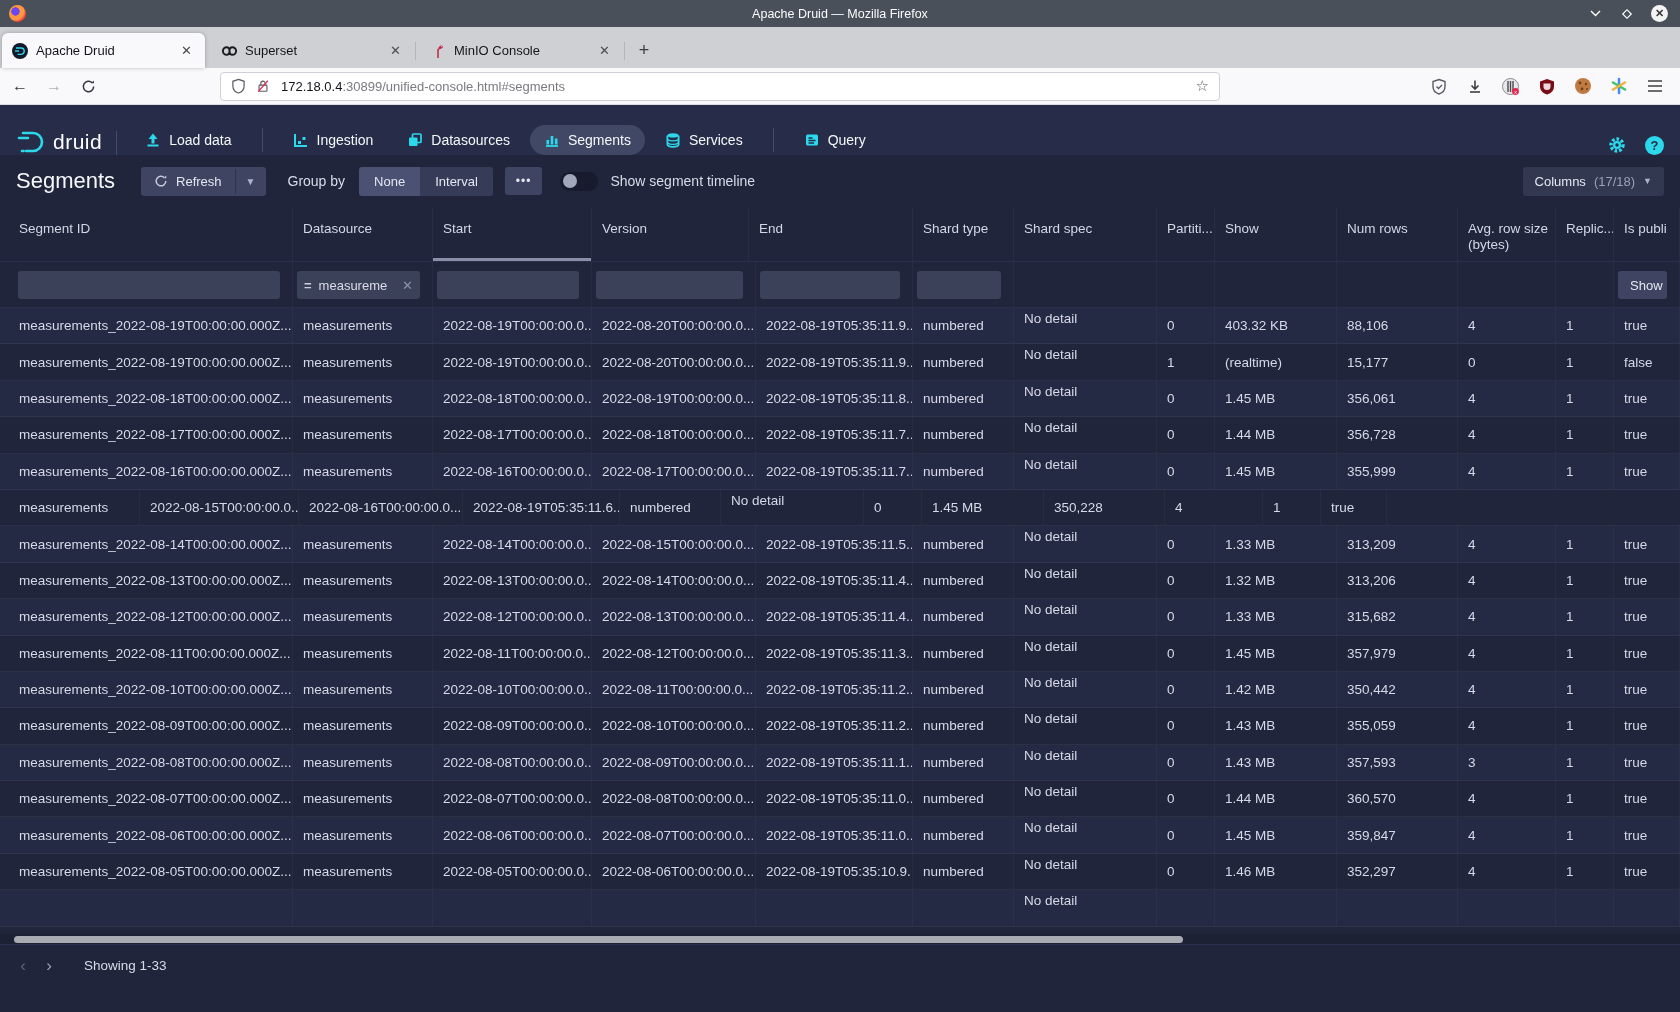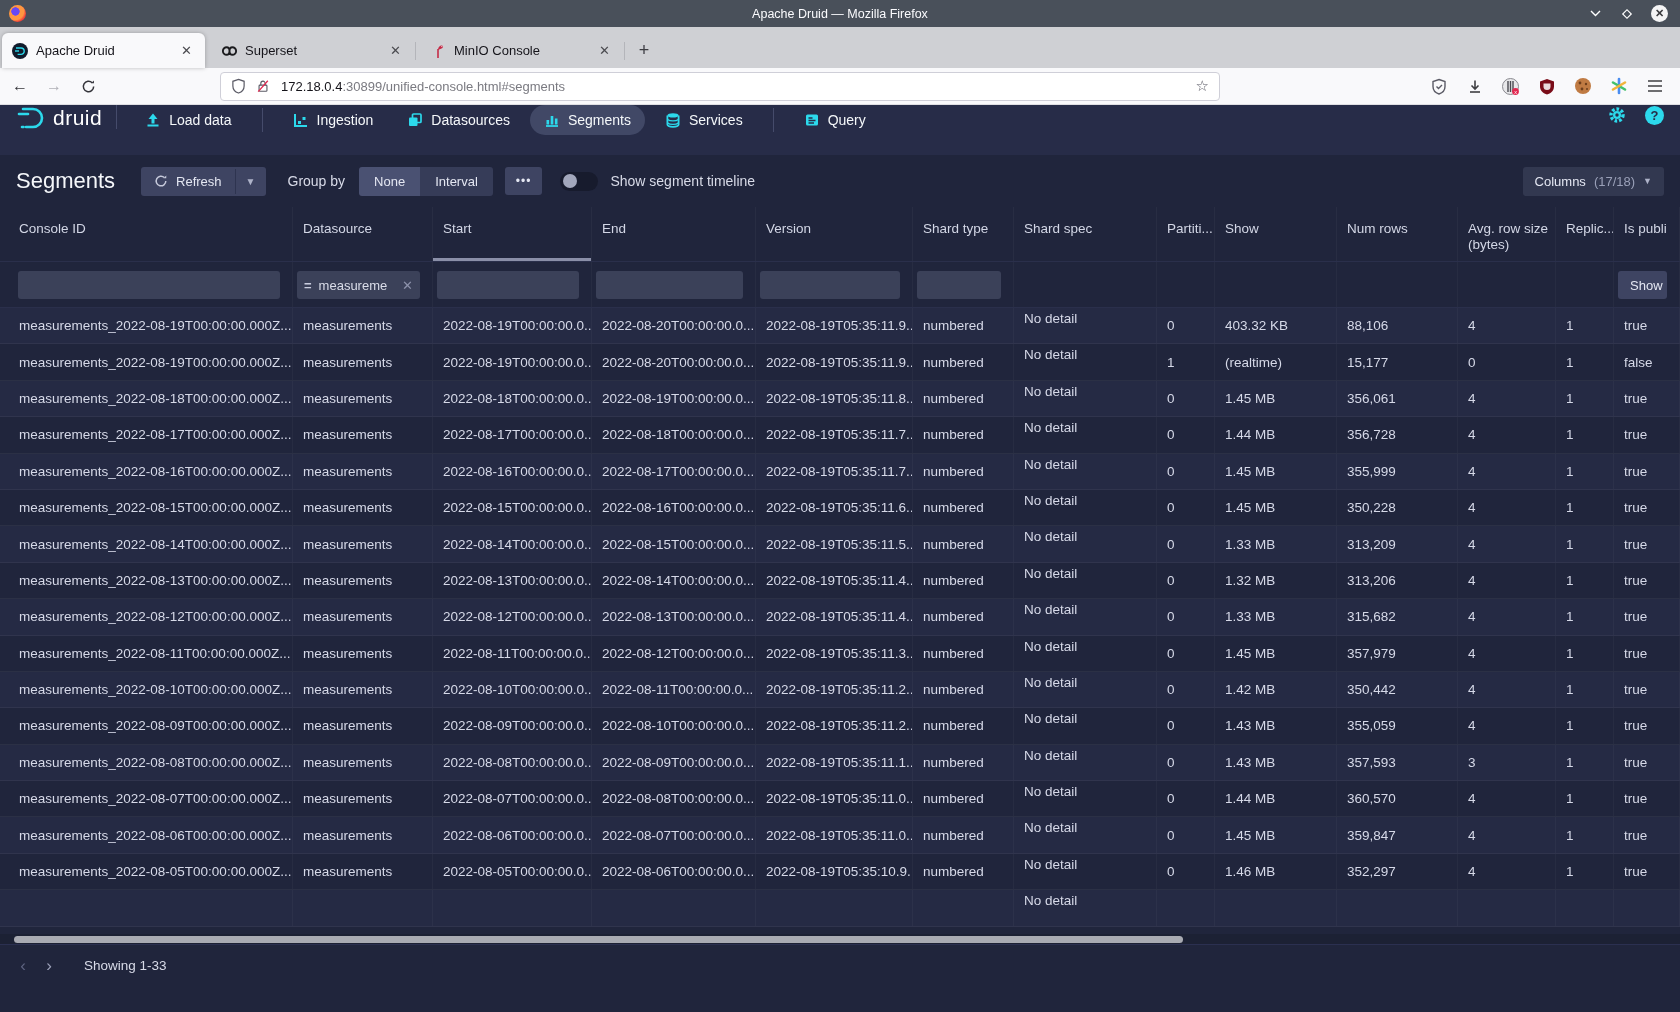--- a/index.html
+++ b/index.html
@@ -37,21 +37,21 @@
   .urlbar { width:1000px; height:29px; margin-left:118px; background:#ffffff; border:1px solid #cfcfd8;
             border-radius:4px; display:flex; align-items:center; padding:0 10px; }
   .urlbar .u-icon { width:16px; height:16px; margin-right:9px; flex:0 0 auto; }
   .url-text { font-size:13px; color:#15141a; flex:1; white-space:nowrap; overflow:hidden; }
   .url-text .dim { color:#7a7a81; }
   .star { color:#5b5b66; font-size:15px; margin-left:8px; }
   .tool-icons { display:flex; align-items:center; gap:17px; margin-left:auto; padding-right:16px; }
   .ticon { width:19px; height:19px; display:flex; align-items:center; justify-content:center; position:relative; }
 
   
-  .dnavbar { height:50px; background:#272c48; display:flex; align-items:flex-start; padding:0 16px; flex:0 0 auto; }
+  .dnavbar { height:50px; background:#272c48; display:flex; align-items:flex-end; padding:0 16px; flex:0 0 auto; }
   .dlogo { display:flex; align-items:center; gap:7px; }
   .dlogo-text { color:#ffffff; font-size:21px; letter-spacing:.5px; }
   .nav-sep { width:1px; height:24px; background:#454b6b; margin:0 14px; }
   .nav-items { display:flex; align-items:center; gap:6px; }
   .nav-item { display:flex; align-items:center; gap:8px; padding:7px 14px; border-radius:17px; color:#f5f8fa;
               font-size:14px; cursor:default; }
   .nav-item.active { background:#414866; }
   .nav-icon { width:16px; height:16px; display:flex; }
   .dnav-right { margin-left:auto; display:flex; align-items:center; gap:18px; }
   .help-badge { width:19px; height:19px; border-radius:50%; background:#2cd9ec; color:#272c48; font-weight:bold;
@@ -361,25 +361,25 @@
     <div class="switch-label">Show segment timeline</div>
     <div class="btn columns-btn">
       <span>Columns</span>
       <span class="count">(17/18)</span>
       <span class="caret">▼</span>
     </div>
   </div>
 
   <div class="table-area">
     <div class="thead" id="thead">
-        <div class="th" style="width: 293px;">Console ID</div>
+        <div class="th" style="width: 293px;">Segment ID</div>
         <div class="th" style="width: 140px;">Datasource</div>
         <div class="th sorted" style="width: 159px;">Start</div>
+        <div class="th" style="width: 157px;">Version</div>
         <div class="th" style="width: 164px;">End</div>
-        <div class="th" style="width: 157px;">Version</div>
         <div class="th" style="width: 101px;">Shard type</div>
         <div class="th" style="width: 143px;">Shard spec</div>
         <div class="th" style="width: 58px;">Partiti...</div>
         <div class="th" style="width: 122px;">Show</div>
         <div class="th" style="width: 121px;">Num rows</div>
         <div class="th" style="width: 98px;">Avg. row size (bytes)</div>
         <div class="th" style="width: 58px;">Replic...</div>
         <div class="th" style="width: 66px;">Is publi</div>
       </div>
     <div class="filterrow" id="filterrow">
@@ -475,21 +475,20 @@
           <div class="td" style="width: 101px;">numbered</div>
           <div class="td top" style="width: 143px;">No detail</div>
           <div class="td" style="width: 58px;">0</div>
           <div class="td" style="width: 122px;">1.45 MB</div>
           <div class="td" style="width: 121px;">355,999</div>
           <div class="td" style="width: 98px;">4</div>
           <div class="td" style="width: 58px;">1</div>
           <div class="td" style="width: 66px;">true</div>
         </div>
         <div class="tr even">
-          <div class="td" style="width: 293px;">measurements_2022-08-15T00:00:00.000Z...</div>
           <div class="td" style="width: 140px;">measurements</div>
           <div class="td" style="width: 159px;">2022-08-15T00:00:00.0...</div>
           <div class="td" style="width: 164px;">2022-08-16T00:00:00.0...</div>
           <div class="td" style="width: 157px;">2022-08-19T05:35:11.6...</div>
           <div class="td" style="width: 101px;">numbered</div>
           <div class="td top" style="width: 143px;">No detail</div>
           <div class="td" style="width: 58px;">0</div>
           <div class="td" style="width: 122px;">1.45 MB</div>
           <div class="td" style="width: 121px;">350,228</div>
           <div class="td" style="width: 98px;">4</div>

